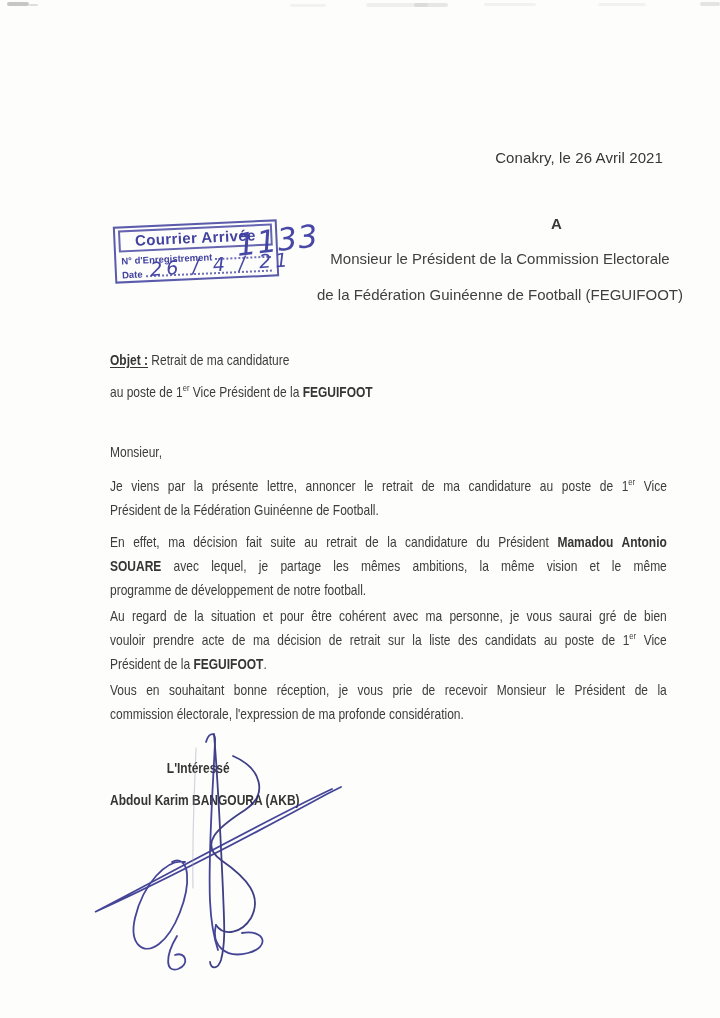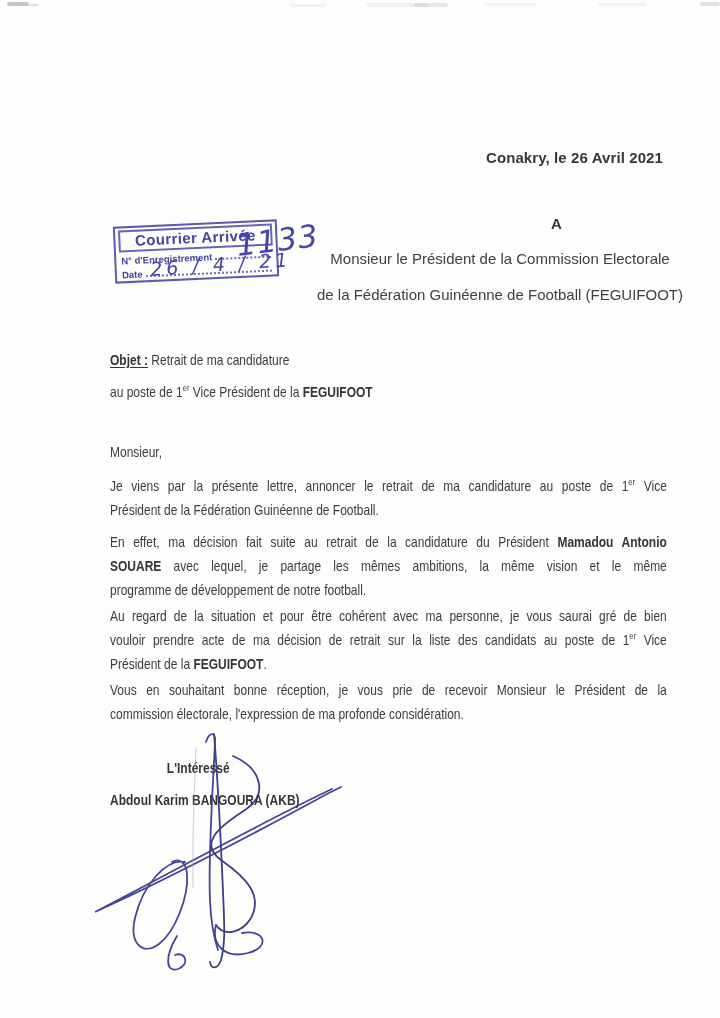--- a/index.html
+++ b/index.html
@@ -15,21 +15,21 @@
   .a2 { left:29px; top:4px; width:9px;  height:2px; opacity:.28; }
   .a3 { left:290px;top:4px; width:36px; height:3px; opacity:.10; }
   .a4 { left:366px;top:3px; width:62px; height:4px; opacity:.13; }
   .a5 { left:414px;top:3px; width:34px; height:4px; opacity:.20; }
   .a6 { left:484px;top:3px; width:52px; height:3px; opacity:.10; }
   .a7 { left:598px;top:3px; width:48px; height:3px; opacity:.10; }
   .a8 { left:700px;top:2px; width:20px; height:4px; opacity:.22; }
 
   .date-line {
     position:absolute; top:149px; right:57px;
-    font-size:15px; font-weight:bold; color:#373737; letter-spacing:.1px;
+    font-size:15px; font-weight:normal; color:#373737; letter-spacing:.1px;
   }
   .to-letter {
     position:absolute; top:215px; left:551px;
     font-size:15px; font-weight:bold; color:#373737;
   }
   .recipient {
     position:absolute; top:246px; left:240px; width:520px;
     text-align:center; font-size:15px; line-height:25px; color:#404040;
   }
   .recipient .r2 { margin-top:11px; }

